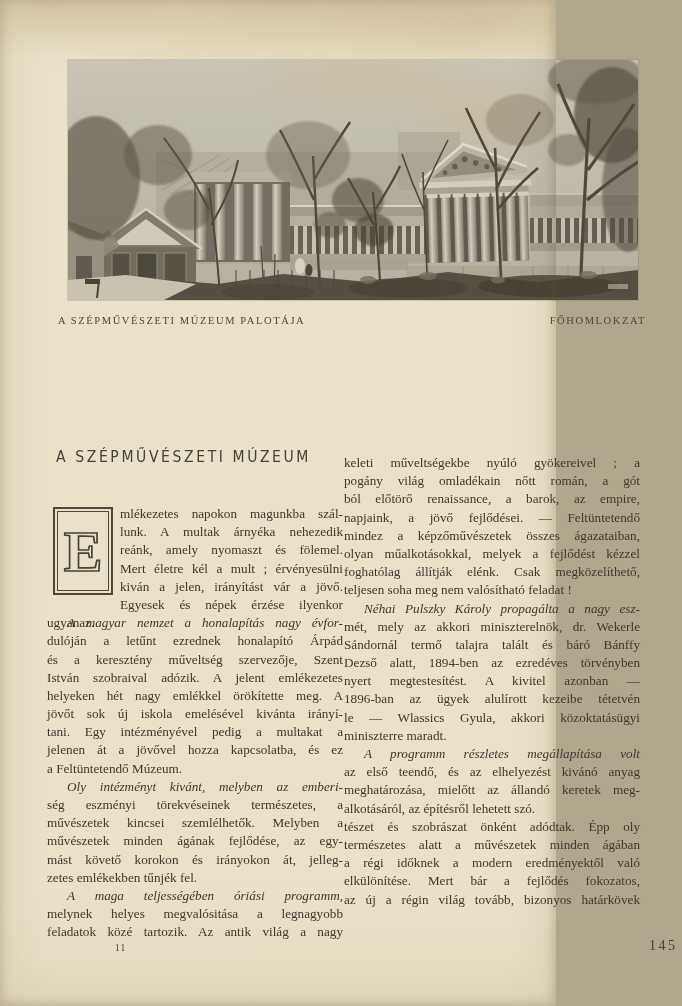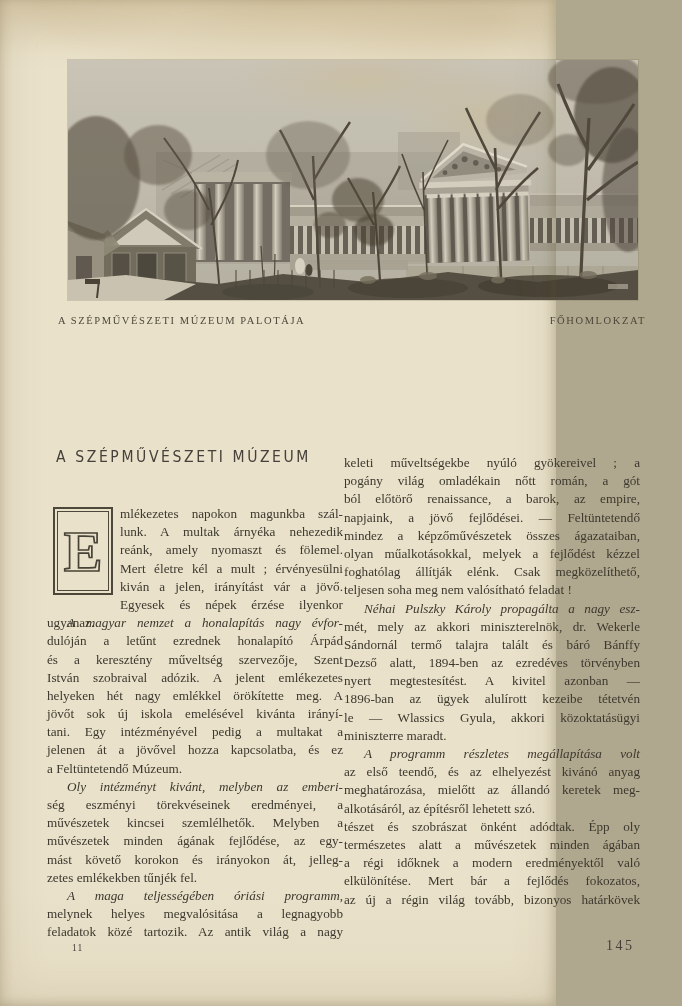--- a/index.html
+++ b/index.html
@@ -48,21 +48,21 @@
   .tline{white-space:normal;}
   .dropcap-box{
     float:left;width:52px;height:80px;margin:2px 7px 4px 6px;
     border:2px solid #4c473b;padding:2px;background:rgba(233,225,202,.0);
   }
   .dropcap-inner{
     width:100%;height:100%;border:1px solid #4c473b;box-sizing:border-box;
     display:flex;align-items:center;justify-content:center;
   }
   .dropcap-inner svg{width:40px;height:66px;}
-  .folio{position:absolute;color:#45413a;}
+  .folio{position:absolute;color:#45413a;margin-left:43px;}
   .folio-left{left:72px;top:943px;font-size:9.5px;letter-spacing:1px;}
   .folio-right{left:606px;top:938px;width:46px;text-align:left;font-size:14px;letter-spacing:2.5px;}
   .stain-left-fold{
     position:absolute;left:0;top:0;width:14px;height:1006px;pointer-events:none;
     background:linear-gradient(90deg, rgba(140,118,75,.10), rgba(140,118,75,0));
   }
 </style>
 </head>
 <body>
 
@@ -320,21 +320,21 @@
         <div class="tline">és a keresztény műveltség szervezője, Szent</div>
         <div class="tline">István szobraival adózik. A jelent emlékezetes</div>
         <div class="tline">helyeken hét nagy emlékkel örökítette meg. A</div>
         <div class="tline">jövőt sok új iskola emelésével kivánta irányí-</div>
         <div class="tline">tani. Egy intézményével pedig a multakat a</div>
         <div class="tline">jelenen át a jövővel hozza kapcsolatba, és ez</div>
         <div class="tline endline">a Feltüntetendő Múzeum.</div>
       </div>
     <div class="para">
         <div class="tline indent">Oly intézményt kivánt, melyben az emberi-</div>
-        <div class="tline">ség eszményi törekvéseinek eredményei, a</div>
+        <div class="tline">ség eszményi törekvéseinek természetes, a</div>
         <div class="tline">művészetek kincsei szemlélhetők. Melyben a</div>
         <div class="tline">művészetek minden ágának fejlődése, az egy-</div>
         <div class="tline">mást követő korokon és irányokon át, jelleg-</div>
         <div class="tline endline">zetes emlékekben tűnjék fel.</div>
       </div>
     <div class="para">
         <div class="tline indent">A maga teljességében óriási programm,</div>
         <div class="tline">melynek helyes megvalósitása a legnagyobb</div>
         <div class="tline">feladatok közé tartozik. Az antik világ a nagy</div>
       </div>

